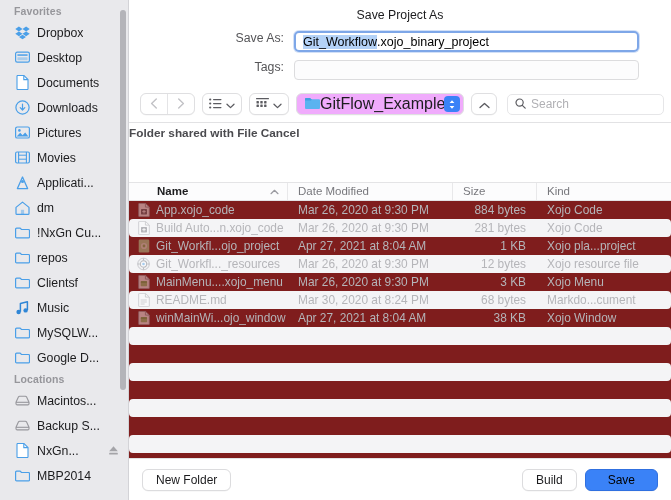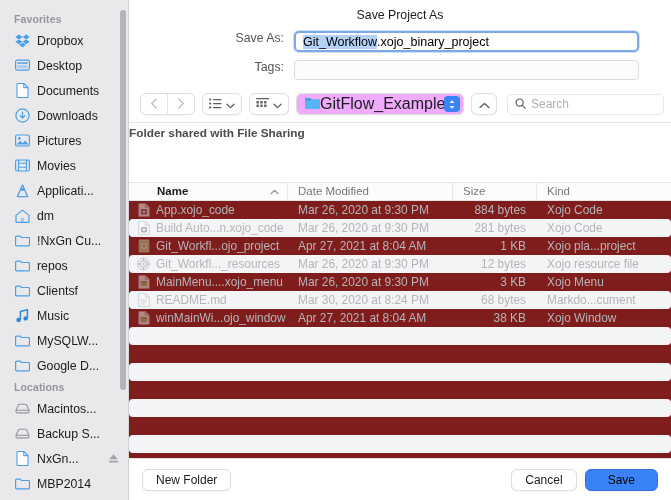--- a/index.html
+++ b/index.html
@@ -18,21 +18,21 @@
   }
 
   
   .sidebar {
     position: relative;
     width: 129px;
     height: 500px;
     background: #e9e9ec;
     flex: 0 0 129px;
     overflow: hidden;
-    padding-top: 10px;
+    padding-top: 2px;
   }
   .sb-section-title {
     font-size: 10.5px;
     font-weight: bold;
     color: #96969b;
     padding: 3px 0 3px 14px;
     letter-spacing: 0.1px;
   }
   .sb-item {
     display: flex;
@@ -573,21 +573,21 @@
           <svg width="11" height="11" viewBox="0 0 11 11">
               <circle cx="4.6" cy="4.6" r="3.6" stroke="#5c5c61" stroke-width="1.2" fill="none"></circle>
               <path d="M7.3 7.3L10.2 10.2" stroke="#5c5c61" stroke-width="1.2" stroke-linecap="round"></path>
             </svg>
         </span>
         <span class="search-ph">Search</span>
       </div>
     </div>
 
     <div class="banner-sep"></div>
-    <div class="banner">Folder shared with File Sharing</div>
+    <div class="banner">Folder shared with File Cancel</div>
 
     <div class="colhead">
       <div class="ch name">
         <span>Name</span>
         <span>
           <svg width="9" height="6" viewBox="0 0 9 6">
               <path d="M1 4.7L4.5 1.3 8 4.7" stroke="#9a9aa0" stroke-width="1.2" fill="none" stroke-linecap="round" stroke-linejoin="round"></path>
             </svg>
         </span>
       </div>
@@ -717,19 +717,19 @@
         <div class="frow">&nbsp;</div>
         <div class="frow alt">&nbsp;</div>
         <div class="frow">&nbsp;</div>
         <div class="frow alt">&nbsp;</div>
         <div class="frow">&nbsp;</div>
       </div>
 
     <div class="footer">
       <button class="btn">New Folder</button>
       <div class="spacer"></div>
-      <button class="btn">Cancel</button>
+      <button class="btn">Build</button>
       <div class="gap8"></div>
       <button class="btn primary">Save</button>
     </div>
 
   </div>
 </div>
 
 </body></html>

